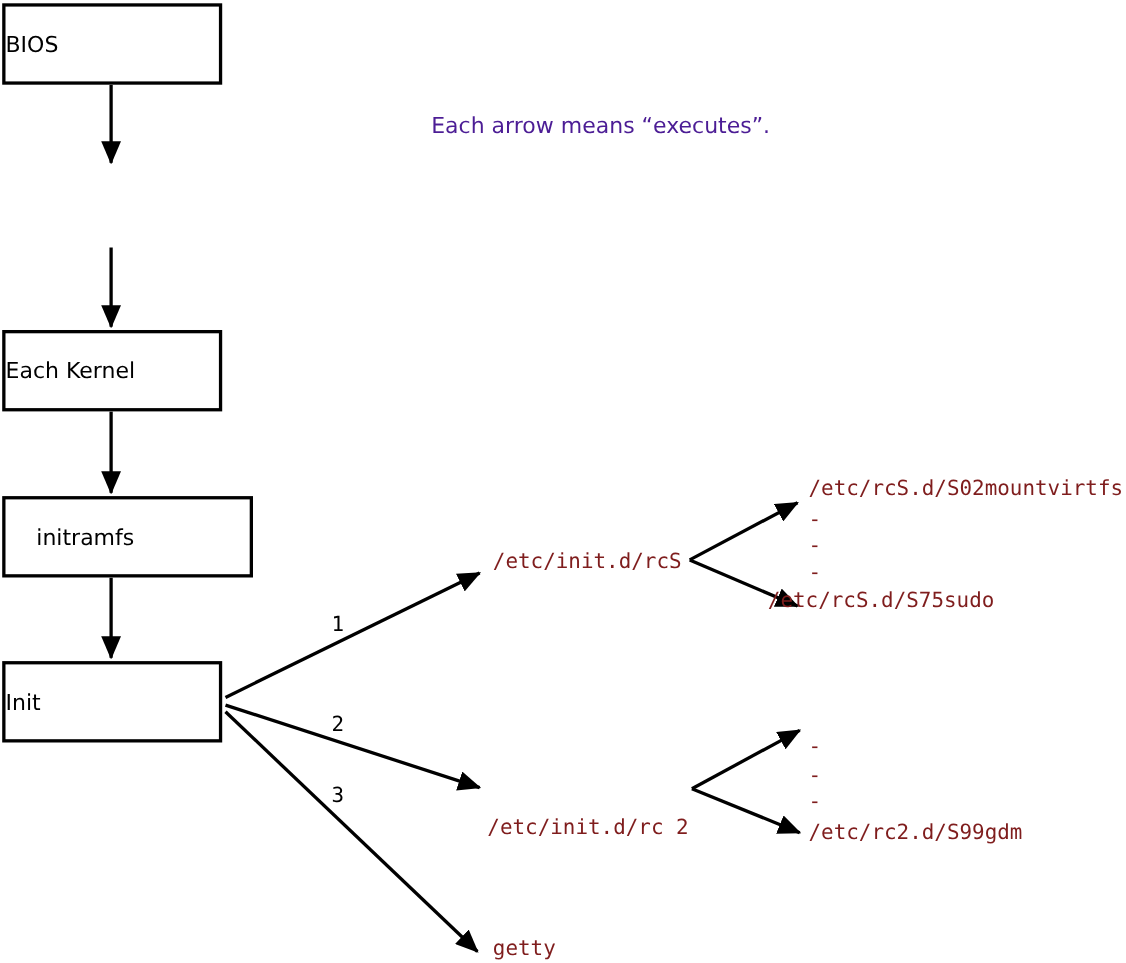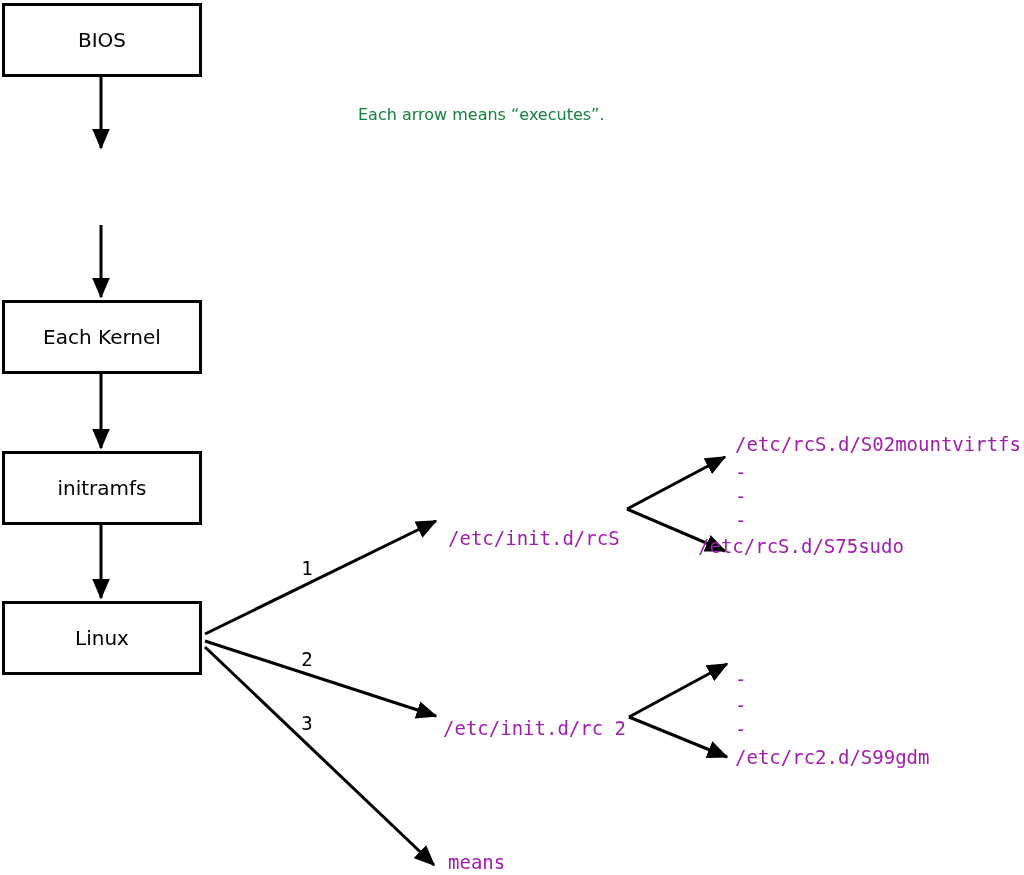--- a/index.html
+++ b/index.html
@@ -24,38 +24,39 @@
   }
   .node {
     position: absolute;
     left: 2px;
     width: 194px;
     height: 68px;
     border: 3px solid #000000;
     background: #ffffff;
     display: flex;
     align-items: center;
-    justify-content: center;
+    justify-content: flex-start;
     font-family: "DejaVu Sans", "Liberation Sans", sans-serif;
     font-size: 20px;
     color: #000000;
   }
   .note {
     position: absolute;
     font-family: "DejaVu Sans", "Liberation Sans", sans-serif;
-    font-size: 16px;
-    color: #15803d;
+    font-size: 20px;
+    color: #4c1d95;
     transform: translateY(-50%);
     white-space: pre;
+    margin-left: 34px;
   }
   .mono {
     position: absolute;
     font-family: "DejaVu Sans Mono", "Liberation Mono", monospace;
     font-size: 19px;
-    color: #a21caf;
+    color: #7f1d1d;
     transform: translateY(-50%);
     white-space: pre;
   }
   .branch-num {
     position: absolute;
     font-family: "DejaVu Sans Mono", "Liberation Mono", monospace;
     font-size: 19px;
     color: #000000;
     transform: translate(-50%, -50%);
   }
@@ -88,36 +89,36 @@
       <line x1="629" y1="717" x2="727" y2="757" marker-end="url(#ah)"></line>
     </g>
   </svg>
 
   <div class="node" style="top: 3px;">
     <span>BIOS</span>
   </div>
   <div class="node" style="top: 300px;">
     <span>Each Kernel</span>
   </div>
-  <div class="node" style="top: 451px;">
+  <div class="node" style="top: 451px; padding-left: 28px;">
     <span>initramfs</span>
   </div>
   <div class="node" style="top: 601px;">
-    <span>Linux</span>
+    <span>Init</span>
   </div>
 
   <div class="note" style="left: 358px; top: 114px;">Each arrow means “executes”.</div>
 
   <div class="branch-num" style="left: 307px; top: 568px;">1</div>
   <div class="branch-num" style="left: 307px; top: 659px;">2</div>
   <div class="branch-num" style="left: 307px; top: 723px;">3</div>
 
-  <div class="mono" style="left: 448px; top: 538px; text-align: center;">/etc/init.d/rcS</div>
-  <div class="mono" style="left: 443px; top: 728px;">/etc/init.d/rc 2</div>
-  <div class="mono" style="left: 448px; top: 862px;">means</div>
+  <div class="mono" style="left: 448px; top: 510px; text-align: center;">/etc/init.d/rcS</div>
+  <div class="mono" style="left: 443px; top: 752px;">/etc/init.d/rc 2</div>
+  <div class="mono" style="left: 448px; top: 862px;">getty</div>
 
   <div class="mono" style="left: 735px; top: 444px;">/etc/rcS.d/S02mountvirtfs</div>
   <div class="mono" style="left: 735px; top: 472px;">-</div>
   <div class="mono" style="left: 735px; top: 496px;">-</div>
   <div class="mono" style="left: 735px; top: 520px;">-</div>
   <div class="mono" style="left: 698px; top: 546px;">/etc/rcS.d/S75sudo</div>
 
   <div class="mono" style="left: 735px; top: 679px;">-</div>
   <div class="mono" style="left: 735px; top: 705px;">-</div>
   <div class="mono" style="left: 735px; top: 729px;">-</div>

